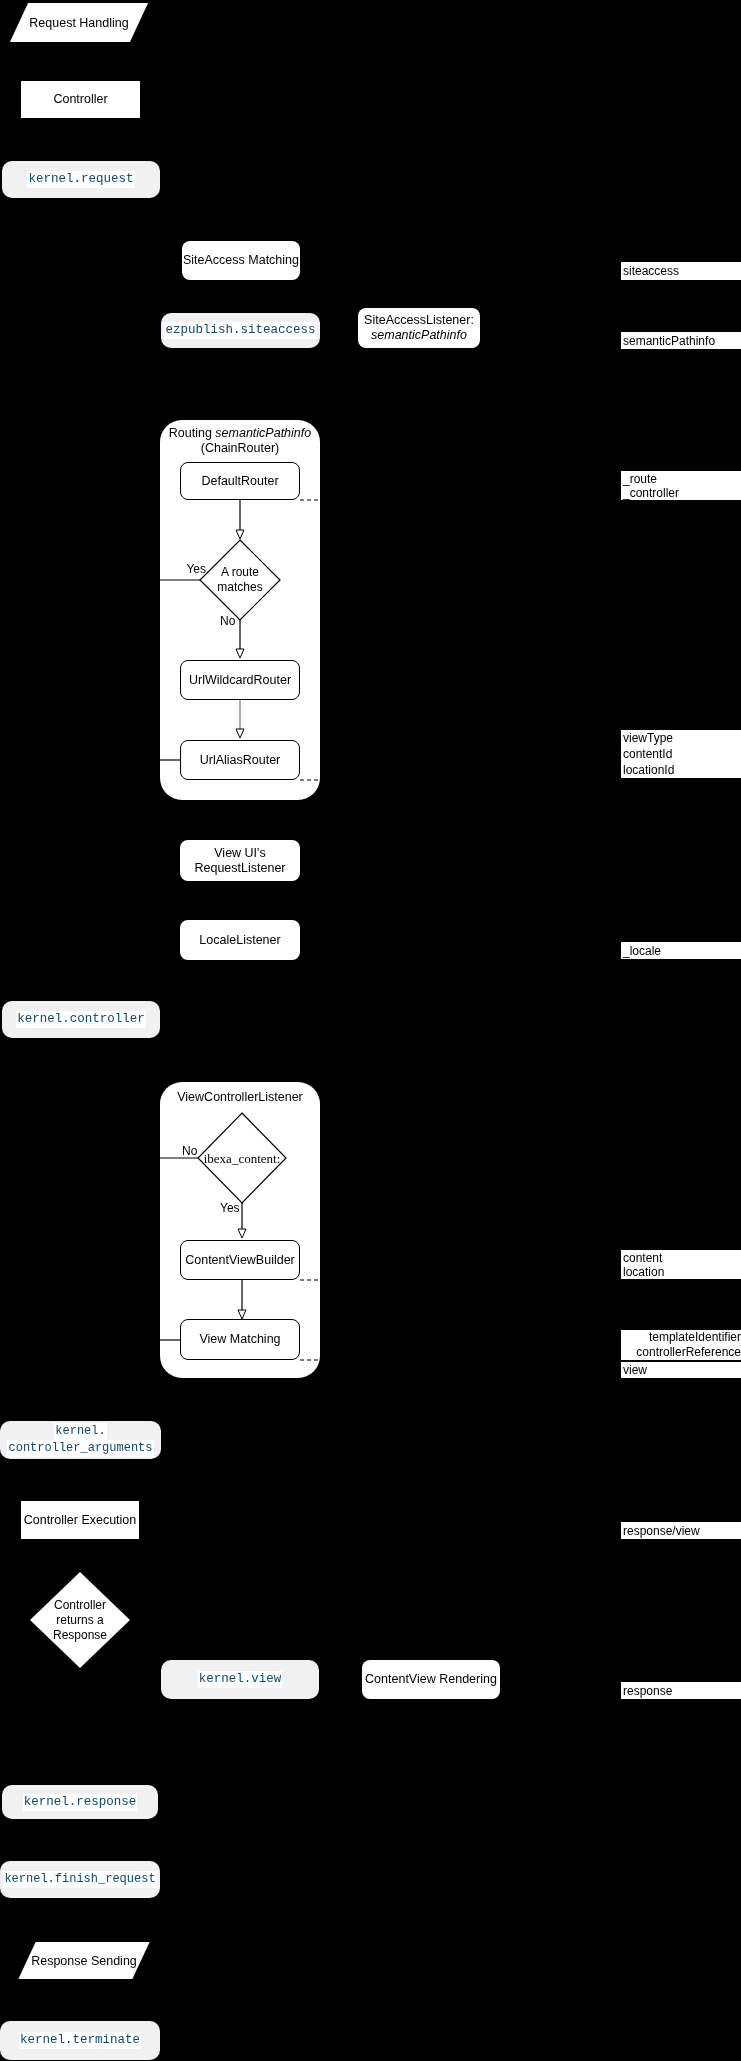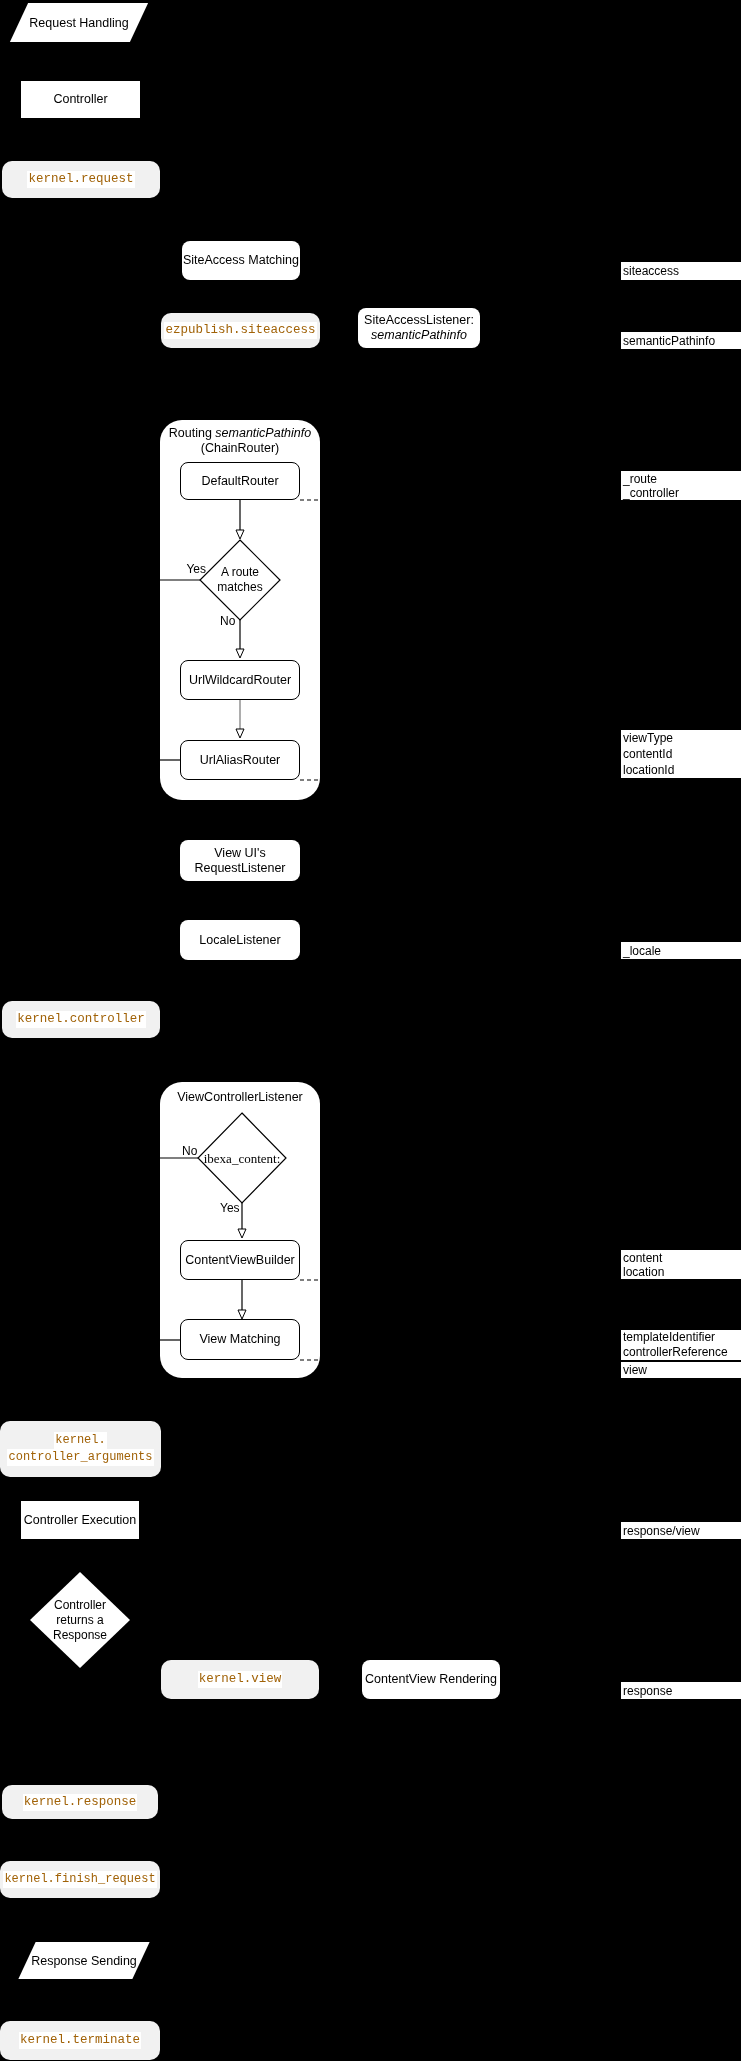--- a/index.html
+++ b/index.html
@@ -8,21 +8,21 @@
   .abs{position:absolute;}
   
   .node{position:absolute;background:#fff;display:flex;flex-direction:column;
         align-items:center;justify-content:center;text-align:center;
         font-size:12.5px;line-height:15px;border-radius:8px;}
   .node.sharp{border-radius:0;}
   
   .event{position:absolute;background:#f1f1f1;border-radius:10px;display:flex;
          flex-direction:column;align-items:center;justify-content:center;text-align:center;
          font-family:"Liberation Mono","DejaVu Sans Mono",monospace;
-         font-size:12.5px;line-height:17px;color:#a16207;}
+         font-size:12.5px;line-height:17px;color:#0c4a6e;}
   .event .code{background:#fff;padding:0 1px;white-space:nowrap;}
   
   .sidebar{position:absolute;left:621px;width:120px;background:#fff;
            font-size:12px;display:flex;flex-direction:column;justify-content:center;}
   .sidebar div{padding-left:2px;white-space:nowrap;}
   
   .container{position:absolute;background:#fff;border-radius:22px;}
   .inner-box{position:absolute;background:#fff;border:1px solid #000;border-radius:8px;
              display:flex;align-items:center;justify-content:center;text-align:center;
              font-size:12.5px;line-height:15px;}
@@ -162,30 +162,30 @@
     <div class="inner-box" style="left:20px;top:237px;width:118px;height:39px;">
       <span>View Matching</span>
     </div>
   </div>
 
   <div class="sidebar" style="top:1250px;height:29px;line-height:14px;">
     <div>content</div>
     <div>location</div>
   </div>
 
-  <div class="sidebar" style="top:1330px;height:30px;line-height:15px;">
+  <div class="sidebar" style="top:1330px;height:30px;line-height:15px;align-items:flex-end;">
     <div>templateIdentifier</div>
     <div>controllerReference</div>
   </div>
 
   <div class="sidebar" style="top:1362px;height:16px;">
     <div>view</div>
   </div>
 
-  <div class="event" style="left:0px;top:1421px;width:161px;height:56px;font-size:12px;">
+  <div class="event" style="left:0px;top:1421px;width:161px;height:38px;font-size:12px;">
     <span class="code">kernel.</span>
     <span class="code">controller_arguments</span>
   </div>
 
   <div class="node sharp" style="left:21px;top:1501px;width:118px;height:38px;">
     <span>Controller Execution</span>
   </div>
 
   <div class="sidebar" style="top:1522px;height:17px;">
     <div>response/view</div>

